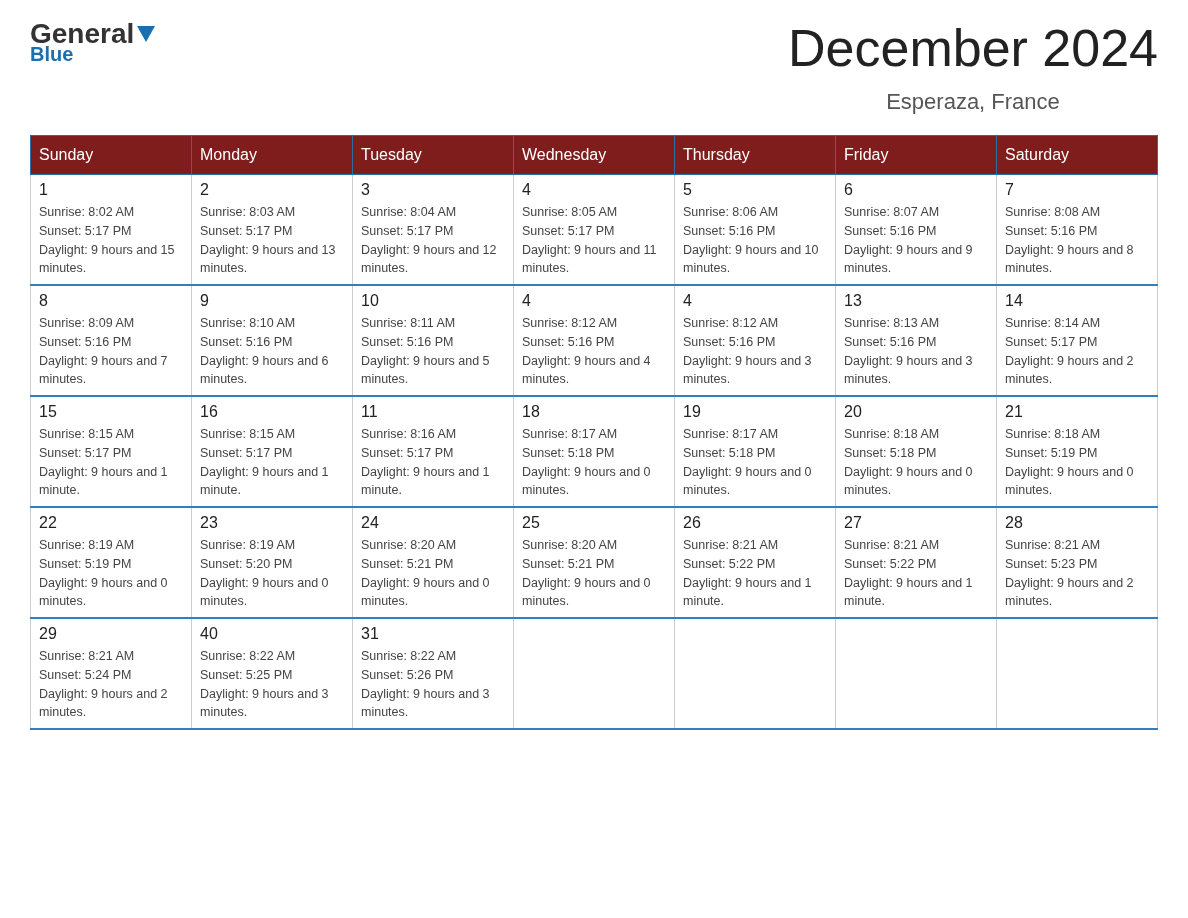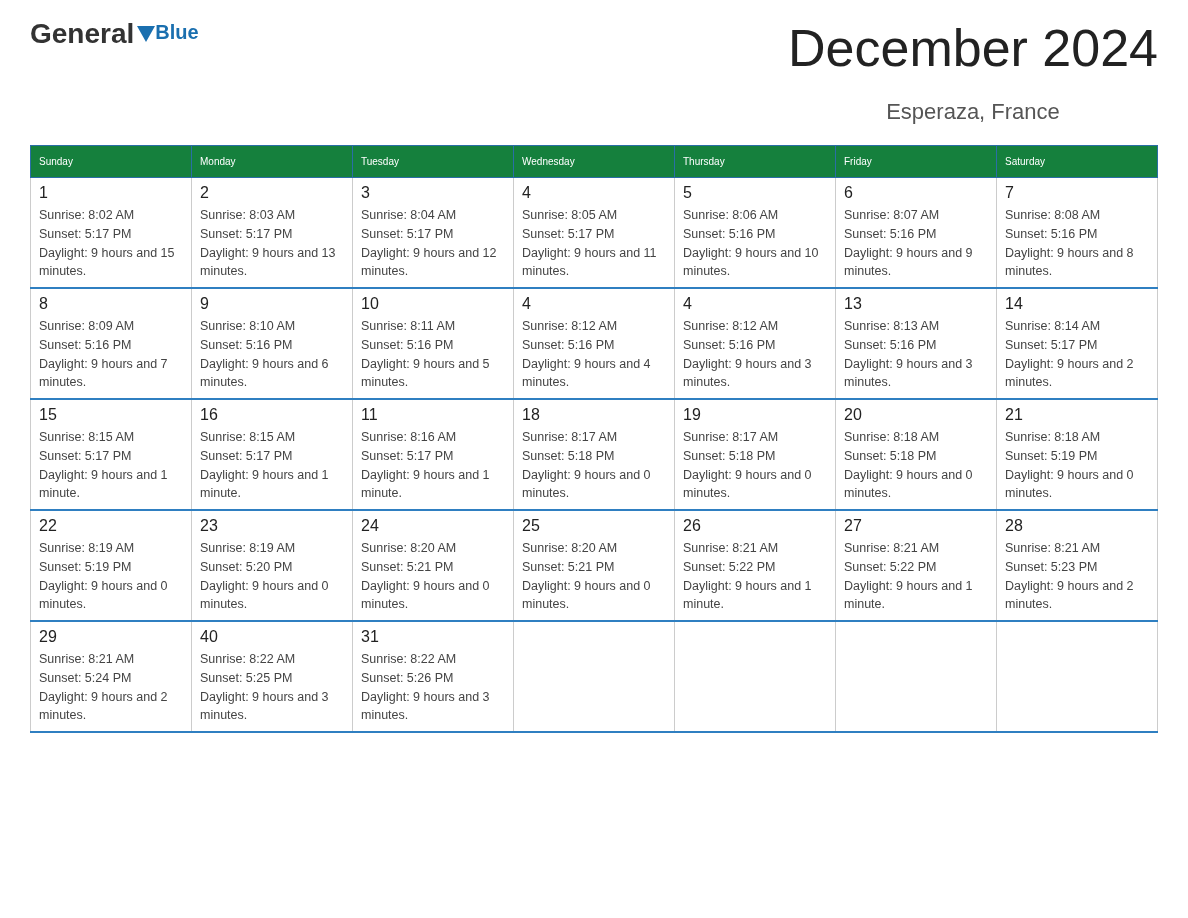--- a/index.html
+++ b/index.html
@@ -11,48 +11,48 @@
       padding: 20px 30px;
     }
     .header {
       display: flex;
       justify-content: space-between;
       align-items: flex-start;
       margin-bottom: 20px;
     }
     .logo {
       display: flex;
-      flex-direction: row;
+      flex-direction: column;
       line-height: 1;
     }
     .title-section {
       text-align: center;
     }
     .page-title {
       font-size: 52px;
       font-weight: normal;
       color: #222;
       line-height: 1.1;
     }
     .subtitle {
       font-size: 22px;
       color: #555;
-      margin-top: 22px;
+      margin-top: 12px;
     }
     .calendar {
       width: 100%;
       border-collapse: collapse;
       font-size: 13px;
     }
     .calendar thead tr th {
-      background-color: #15803d;
+      background-color: #7f1d1d;
       color: white;
       padding: 10px 8px;
       text-align: left;
-      font-size: 10px;
+      font-size: 16px;
       font-weight: normal;
       border: 1px solid #2a6ea6;
       margin-left: 10px;
     }
     .calendar tbody tr td {
       border: 1px solid #ccc;
       vertical-align: top;
       padding: 6px 8px;
       min-height: 100px;
       width: 14.28%;

